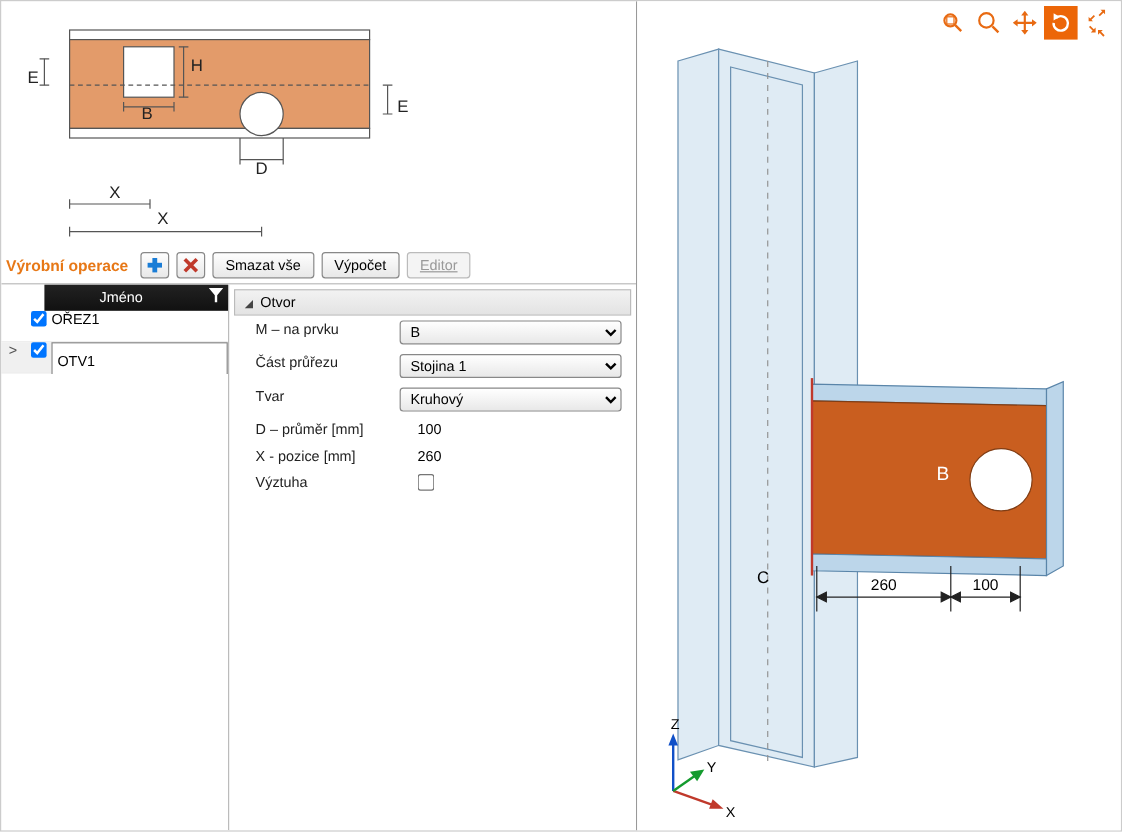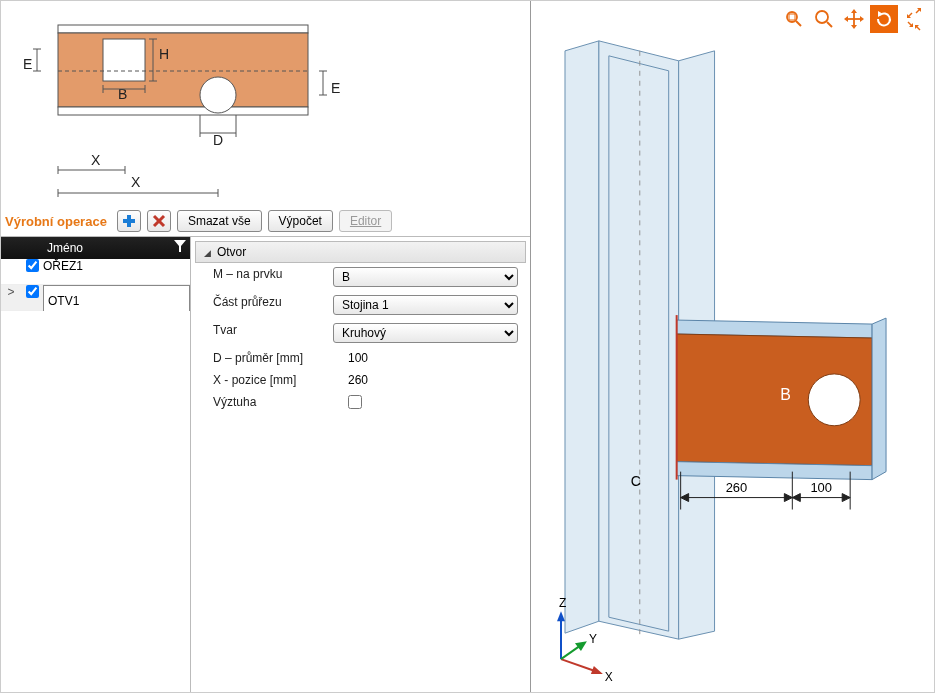--- a/index.html
+++ b/index.html
@@ -15,21 +15,21 @@
 
 .toolbar { display: flex; align-items: center; padding: 4px 4px; gap: 6px; }
 .section-title { color: #e77817; font-weight: bold; font-size: 13px; margin-right: 4px; }
 .icon-btn { width: 24px; height: 22px; border: 1px solid #888; border-radius: 3px; background: linear-gradient(#fefefe,#e8e8e8); display:flex; align-items:center; justify-content:center; cursor: pointer; }
 .btn { border: 1px solid #888; border-radius: 3px; background: linear-gradient(#fefefe,#e8e8e8); padding: 3px 10px; cursor: pointer; font-size: 12px; }
 .btn.disabled { color:#999; border-color:#bbb; background:#f4f4f4; cursor:default;text-decoration:underline; }
 
 
 .bottom { display:flex; flex:1; border-top:1px solid #bbb; overflow:hidden; }
 .list-col { width: 190px; border-right: 1px solid #bbb; display:flex; flex-direction:column; }
-.list-head { background: linear-gradient(#222,#111); color: #fff; display:flex; align-items:center; height: 22px; padding: 0 6px; font-size: 12px; position:relative; }
+.list-head { background: linear-gradient(#222,#111); color: #fff; display:flex; align-items:center; height: 22px; padding: 0 6px; font-size: 12px; position:relative;margin-left:36px; }
 .list-head span.hdr { margin-left: 40px; }
 .filter-icon { position:absolute; right:4px; top:3px; }
 .list-rows { overflow:auto; }
 .row { display:flex; align-items:flex-start; height:26px; border-bottom:1px solid #eee; }
 .row.selected { background:#f0f0f0; }
 .row .ind { width:20px; text-align:center; color:#555; }
 .row .cb { width:22px; display:flex; align-items:center; justify-content:center; }
 .row .name { flex:1; }
 .row.selected .name-input{ width:100%; height:32px; border:1px solid #888; background:#fff; padding:0 4px; font-size:12px; }
 

